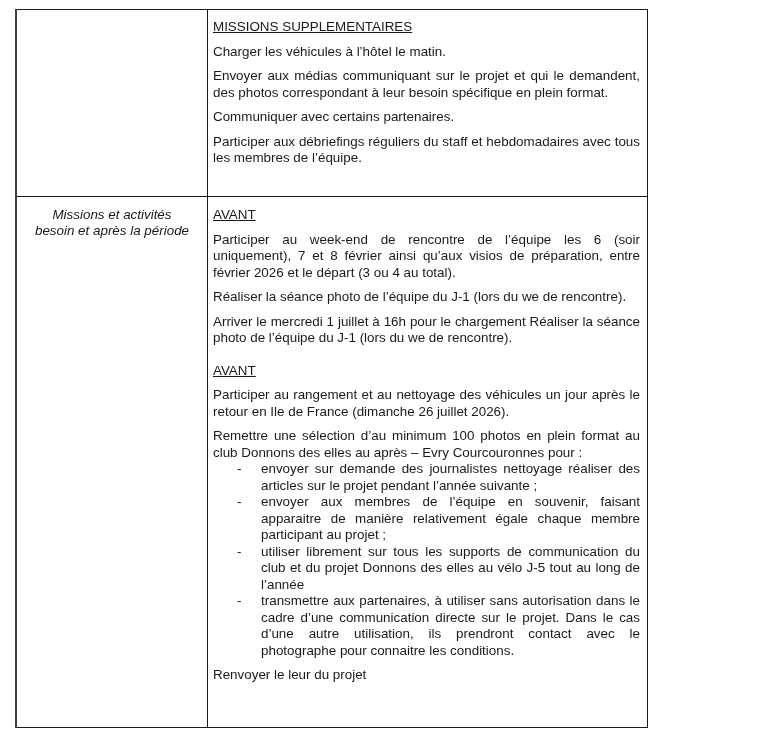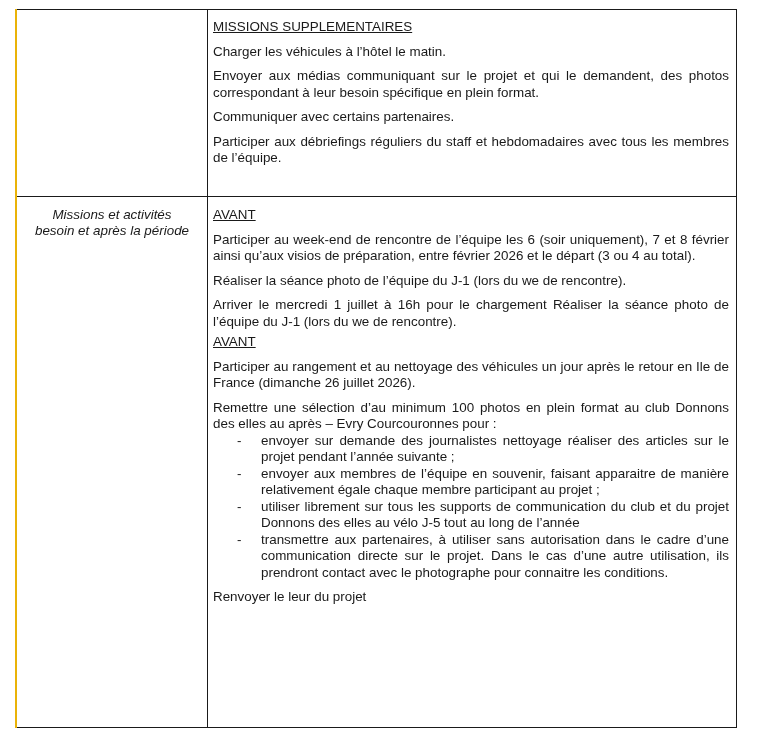--- a/index.html
+++ b/index.html
@@ -2,28 +2,28 @@
 <html><head>
   <meta charset="utf-8">
   <style>
     html, body { margin: 0; padding: 0; background: #ffffff; }
     body {
       width: 757px; height: 730px; position: relative; overflow: hidden;
       font-family: "Liberation Sans", sans-serif; color: #1a1a1a;
     }
     .doc-table {
       position: absolute; left: 15px; top: 9px;
-      width: 722px; height: 719px;
+      width: 633px; height: 719px;
       border-collapse: collapse; table-layout: fixed;
     }
     .doc-table td {
       border: 1.3px solid #1a1a1a; vertical-align: top; padding: 0;
     }
     .doc-table td.left-cell {
-      width: 190px; border-left: 2px solid #eab308;
+      width: 190px; border-left: 2px solid #404040;
     }
     .left-label {
       font-style: italic; text-align: center; font-size: 13.4px;
       line-height: 16px; padding-top: 10px;
     }
     .content {
       padding: 0 7px 0 5px; font-size: 13.4px; line-height: 16.5px;
       text-align: justify;
     }
     .content p { margin: 0 0 8px 0; }
@@ -59,21 +59,21 @@
       <div class="left-label">
         <div>Missions et activités</div>
         <div>besoin et après la période</div>
       </div>
     </td>
     <td>
       <div class="content">
         <p class="heading">AVANT</p>
         <p>Participer au week-end de rencontre de l’équipe les 6 (soir uniquement), 7 et 8 février ainsi qu’aux visios de préparation, entre février 2026 et le départ (3 ou 4 au total).</p>
         <p>Réaliser la séance photo de l’équipe du J-1 (lors du we de rencontre).</p>
-        <p style="margin-bottom:4px">Arriver le mercredi 1 juillet à 16h pour le chargement Réaliser la séance photo de l’équipe du J-1 (lors du we de rencontre).</p>
+        <p style="margin-bottom:16px">Arriver le mercredi 1 juillet à 16h pour le chargement Réaliser la séance photo de l’équipe du J-1 (lors du we de rencontre).</p>
         <p class="heading">AVANT</p>
         <p>Participer au rangement et au nettoyage des véhicules un jour après le retour en Ile de France (dimanche 26 juillet 2026).</p>
         <p>Remettre une sélection d’au minimum 100 photos en plein format au club Donnons des elles au après – Evry Courcouronnes pour :</p>
         <ul class="dash-list">
           <li><span class="dash">-</span><span>envoyer sur demande des journalistes nettoyage réaliser des articles sur le projet pendant l’année suivante ;</span></li>
           <li><span class="dash">-</span><span>envoyer aux membres de l’équipe en souvenir, faisant apparaitre de manière relativement égale chaque membre participant au projet ;</span></li>
           <li><span class="dash">-</span><span>utiliser librement sur tous les supports de communication du club et du projet Donnons des elles au vélo J-5 tout au long de l’année</span></li>
           <li><span class="dash">-</span><span>transmettre aux partenaires, à utiliser sans autorisation dans le cadre d’une communication directe sur le projet. Dans le cas d’une autre utilisation, ils prendront contact avec le photographe pour connaitre les conditions.</span></li>
         </ul>
         <p>Renvoyer le leur du projet</p>

